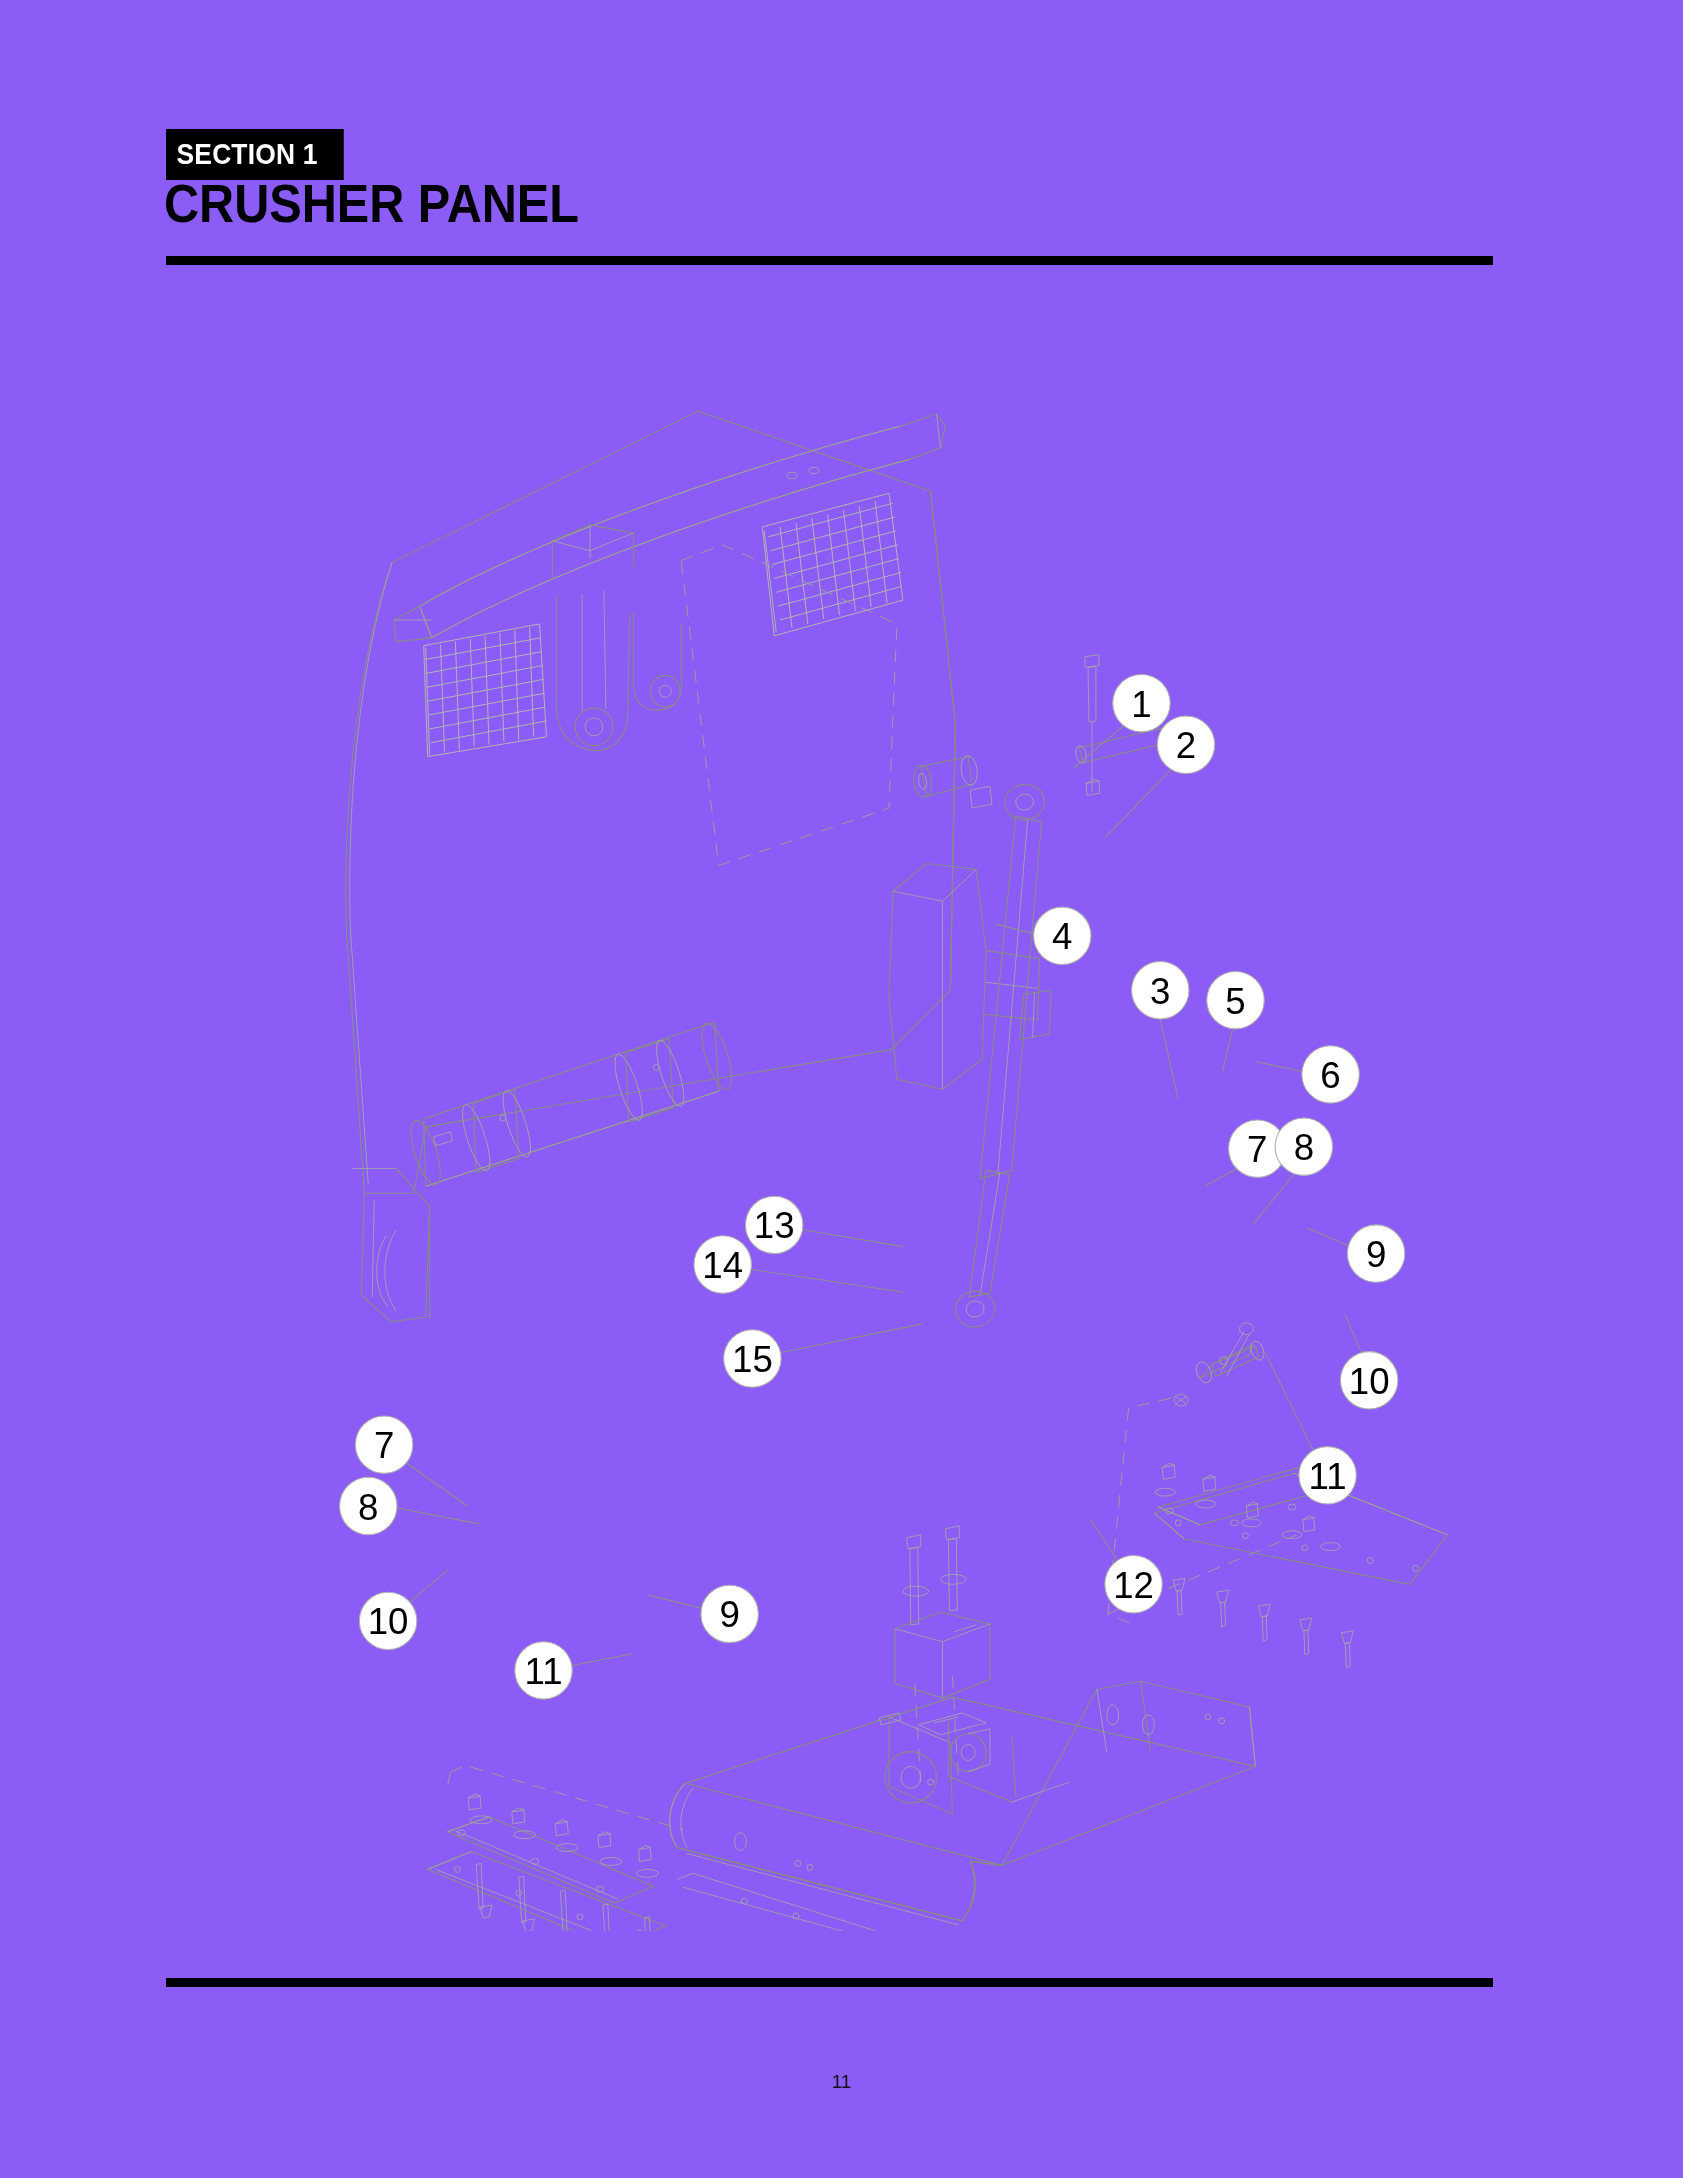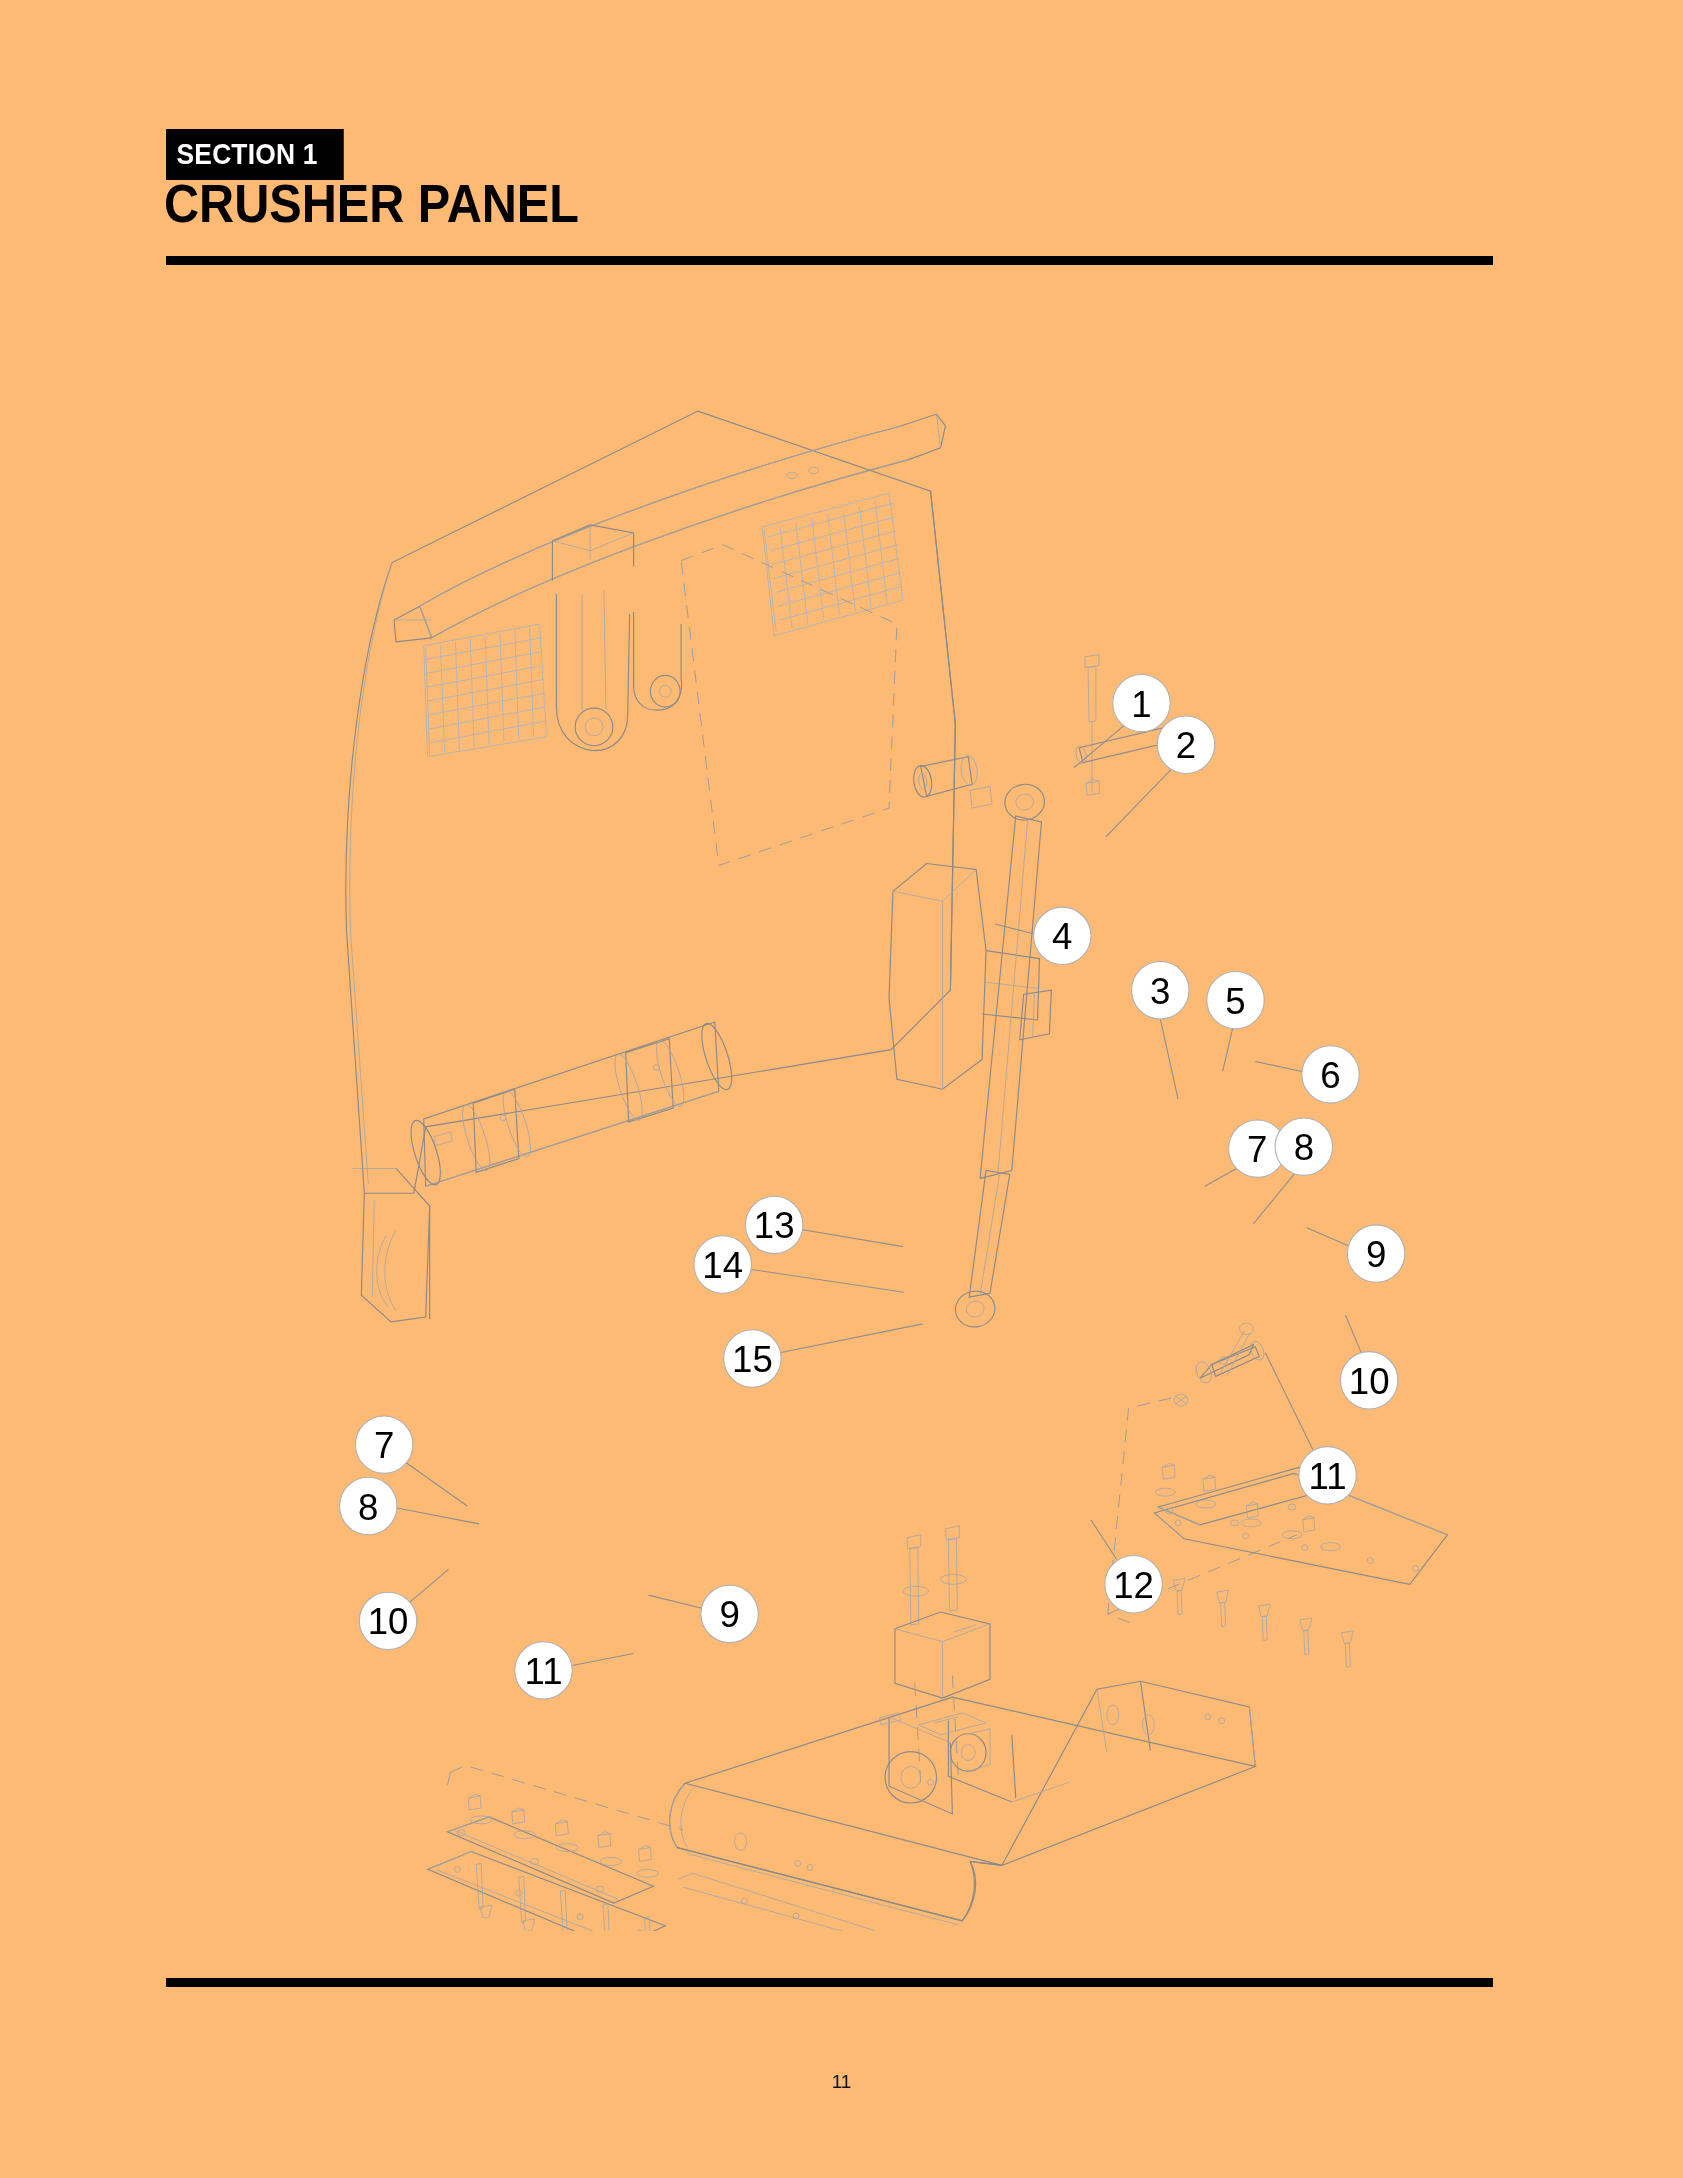--- a/index.html
+++ b/index.html
@@ -10,21 +10,21 @@
   body {
     width: 1683px;
     height: 2178px;
     font-family: "Liberation Sans", sans-serif;
     position: relative;
     overflow: hidden;
   }
   #page {
     position: absolute;
     inset: 0;
-    background: #fdba74;
+    background: #8b5cf6;
   }
 
   
   .section-badge {
     position: absolute;
     left: 166px;
     top: 129px;
     background: #000000;
     color: #ffffff;
     font-family: "Liberation Sans", sans-serif;

